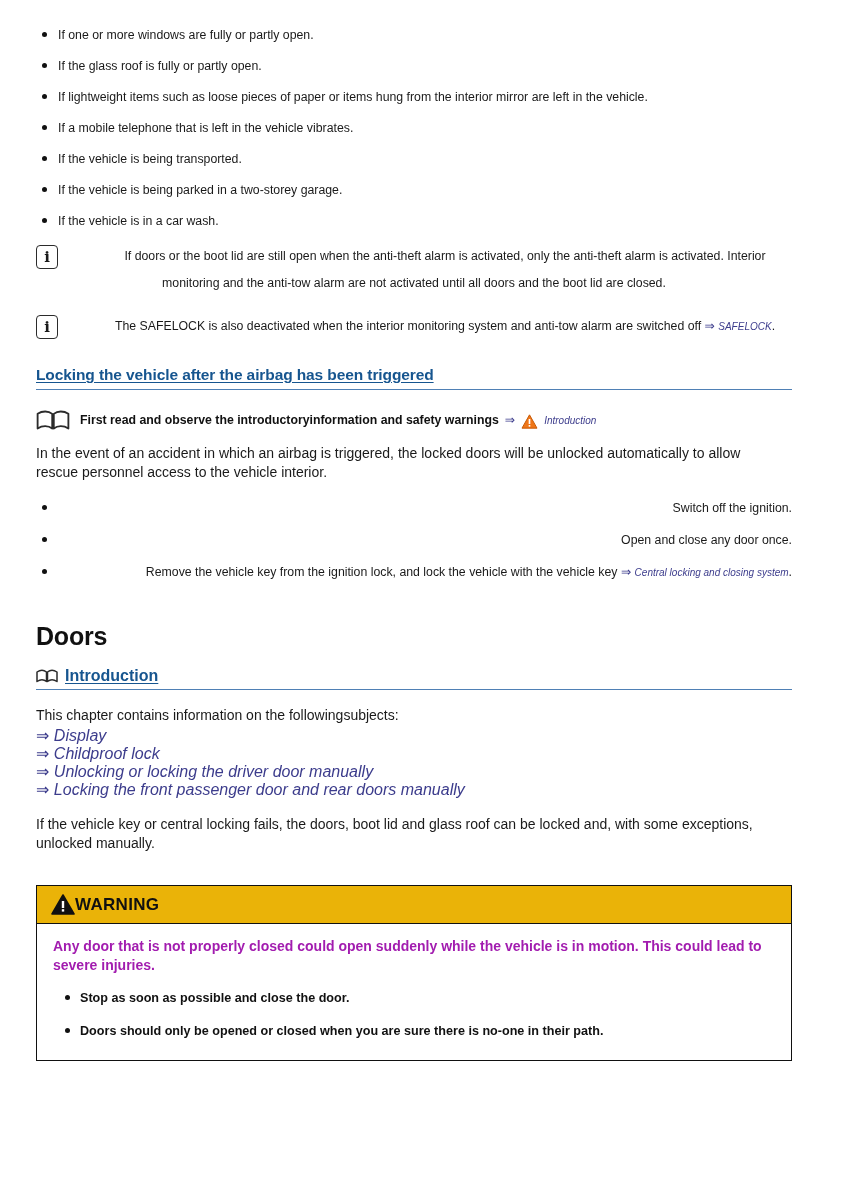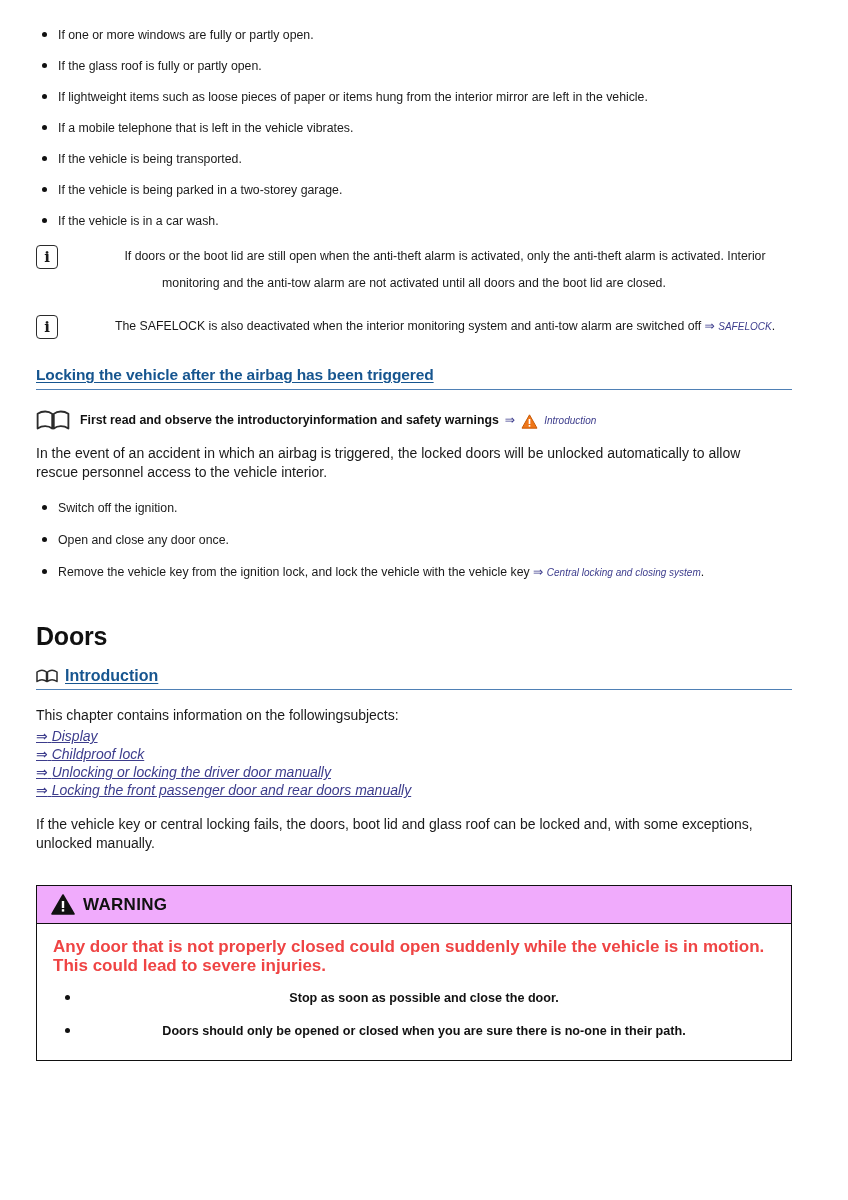--- a/index.html
+++ b/index.html
@@ -46,21 +46,21 @@
   ul.bullets > li::before {
     content: "";
     position: absolute;
     left: 6px;
     top: 6px;
     width: 5px;
     height: 5px;
     border-radius: 50%;
     background: #111;
   }
-  ul.bullets.tight > li { margin-bottom: 14px; }
+  ul.bullets.tight > li { margin-bottom: 14px; text-align: right; }
 
   
   .note {
     display: block;
     margin-bottom: 12px;
     font-size: 12.3px;
     line-height: 26px;
   }
   .note .note-text {
     display: block;
@@ -162,25 +162,24 @@
     font-weight: bold;
     color: #16558f;
     text-decoration: underline;
     text-underline-offset: 2px;
   }
   .icon-book-sm { width: 22px; height: 14px; flex: 0 0 auto; }
 
   
   .xref-list { margin: 0 0 16px 0; }
   .xref-list .xref-row {
-    font-size: 14px;
+    font-size: 16px;
     line-height: 18px;
     color: #3c3c8c;
     font-style: italic;
-    text-decoration: underline;
   }
 
   
   .icon-lockbtn {
     display: inline-block;
     width: 25px;
     height: 25px;
     border: 1.6px solid #3a3a3a;
     border-radius: 5px;
     vertical-align: -8px;
@@ -188,47 +187,46 @@
     margin: 0 4px;
   }
 
   
   .warnbox {
     border: 1.4px solid #111;
     margin-top: 32px;
     background: #fff;
   }
   .warnbox-head {
-    background: #f0abfc;
+    background: #eab308;
     display: flex;
     align-items: center;
-    gap: 8px;
+    gap: 0;
     padding: 8px 12px 8px 14px;
     border-bottom: 1.4px solid #111;
   }
   .warnbox-head .warn-label {
     font-size: 17px;
     font-weight: bold;
     color: #111;
     letter-spacing: 0.3px;
   }
   .icon-warn-tri { width: 24px; height: 21px; flex: 0 0 auto; }
   .warnbox-body { padding: 13px 16px 12px 16px; }
   .warnbox-body .wb-lead {
-    font-size: 17px;
+    font-size: 14px;
     font-weight: bold;
     line-height: 19px;
     margin: 0 0 14px 0;
-    color: #ef4444;
+    color: #a21caf;
   }
   ul.warn-bullets {
     list-style: none;
     margin: 7px;
     padding: 0;
-    text-align: center;
   }
   ul.warn-bullets > li {
     position: relative;
     padding-left: 20px;
     font-size: 12.6px;
     font-weight: bold;
     line-height: 19px;
     margin-bottom: 14px;
     color: #111;
   }

